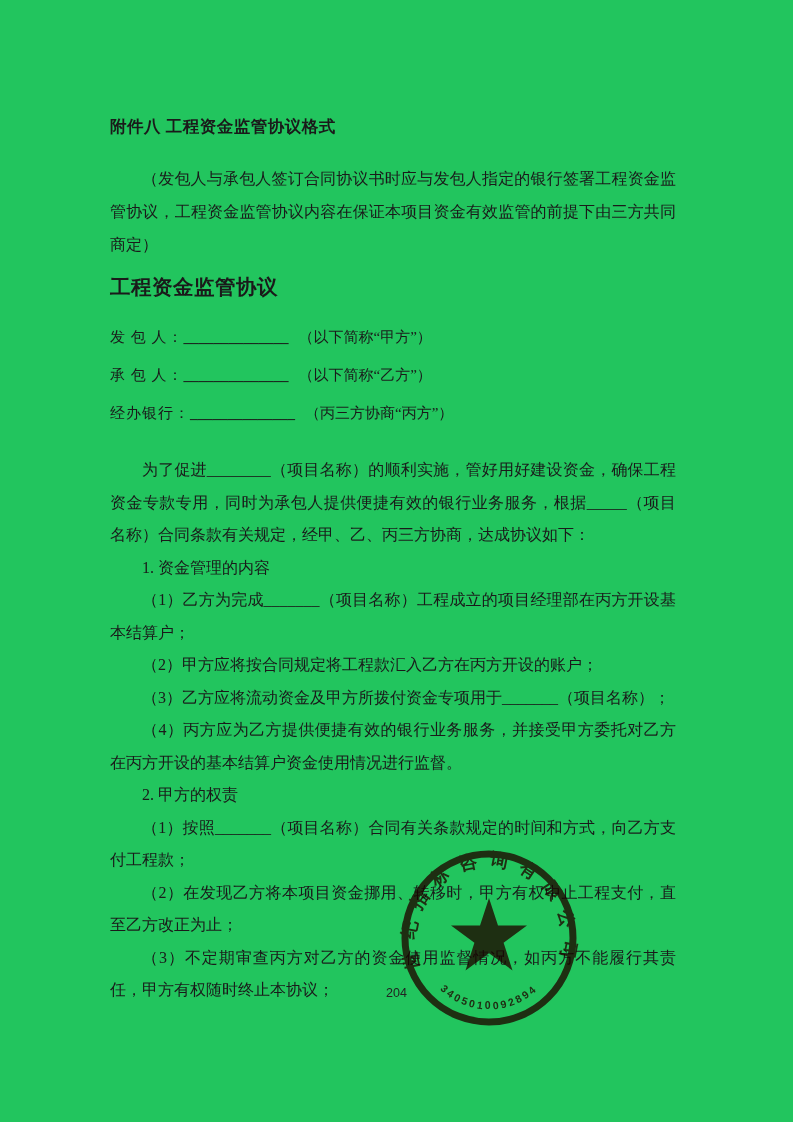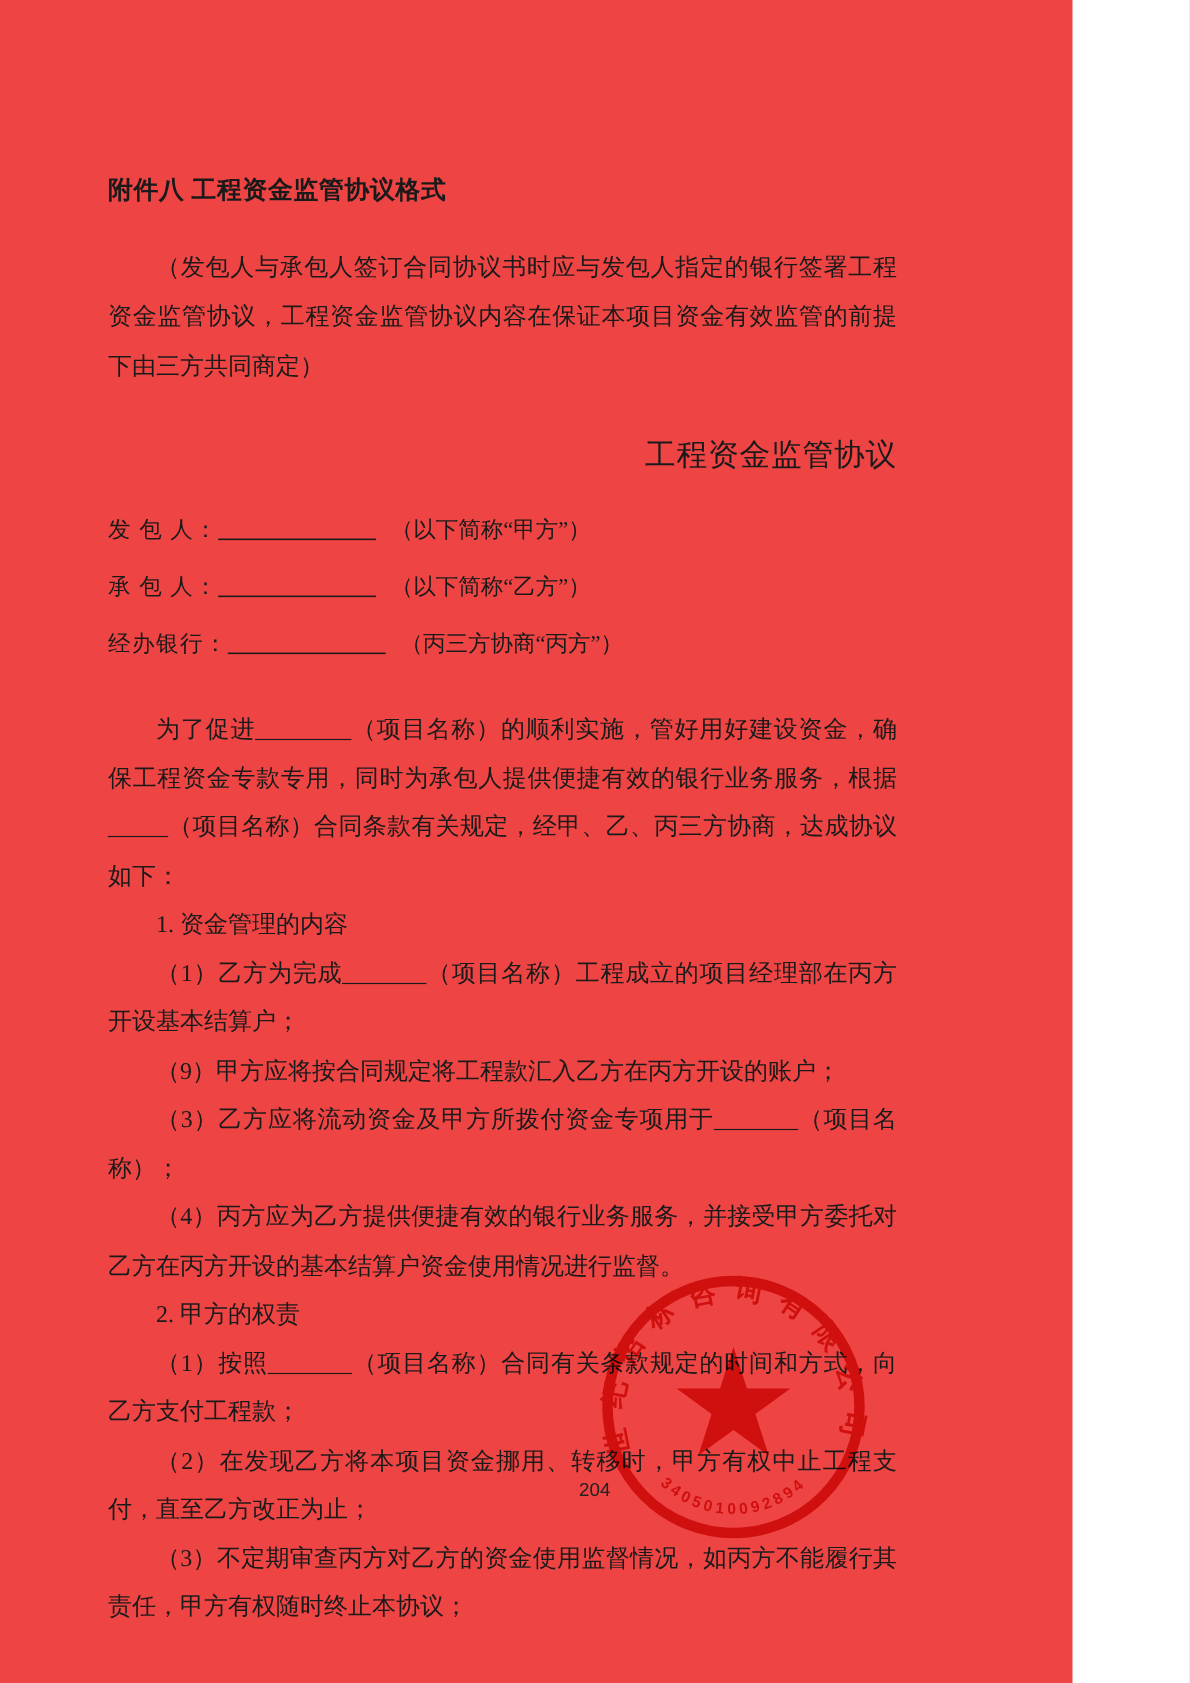--- a/index.html
+++ b/index.html
@@ -4,44 +4,44 @@
 <style>
   * { margin: 0; padding: 0; box-sizing: border-box; }
   html, body { background: #ffffff; }
   body {
     width: 793px;
     font-family: "Liberation Serif", "DejaVu Serif", serif;
     color: #1a1a1a;
   }
   .page {
     position: relative;
-    width: 715px;
+    width: 793px;
     height: 1122px;
-    background: #ef4444;
-    padding: 118px 117px 0 72px;
+    background: #22c55e;
+    padding: 118px 117px 0 110px;
     overflow: hidden;
   }
   .attachment-heading {
     font-size: 16.5px;
     font-weight: bold;
     line-height: 18px;
     letter-spacing: 0.5px;
   }
   .intro-paragraph {
     margin-top: 26px;
     font-size: 16px;
     line-height: 33px;
     text-indent: 2em;
     text-align: justify;
   }
   .doc-title {
-    margin-top: 28px;
+    margin-top: 11px;
     font-size: 20.5px;
-    font-weight: normal;
-    text-align: right;
+    font-weight: bold;
+    text-align: left;
     line-height: 30px;
     letter-spacing: 0.5px;
   }
   .parties {
     margin-top: 16px;
   }
   .party-row {
     font-size: 15px;
     line-height: 38px;
     white-space: nowrap;
@@ -102,21 +102,21 @@
     </div>
     <div class="party-row">
       <span class="party-label">经办银行：</span><span class="party-blank">______________</span><span class="party-suffix">（丙三方协商“丙方”）</span>
     </div>
   </div>
 
   <div class="main-body">
     <p>为了促进________（项目名称）的顺利实施，管好用好建设资金，确保工程资金专款专用，同时为承包人提供便捷有效的银行业务服务，根据_____（项目名称）合同条款有关规定，经甲、乙、丙三方协商，达成协议如下：</p>
     <p>1. 资金管理的内容</p>
     <p>（1）乙方为完成_______（项目名称）工程成立的项目经理部在丙方开设基本结算户；</p>
-    <p>（9）甲方应将按合同规定将工程款汇入乙方在丙方开设的账户；</p>
+    <p>（2）甲方应将按合同规定将工程款汇入乙方在丙方开设的账户；</p>
     <p>（3）乙方应将流动资金及甲方所拨付资金专项用于_______（项目名称）；</p>
     <p>（4）丙方应为乙方提供便捷有效的银行业务服务，并接受甲方委托对乙方在丙方开设的基本结算户资金使用情况进行监督。</p>
     <p>2. 甲方的权责</p>
     <p>（1）按照_______（项目名称）合同有关条款规定的时间和方式，向乙方支付工程款；</p>
     <p>（2）在发现乙方将本项目资金挪用、转移时，甲方有权中止工程支付，直至乙方改正为止；</p>
     <p>（3）不定期审查丙方对乙方的资金使用监督情况，如丙方不能履行其责任，甲方有权随时终止本协议；</p>
   </div>
 
   <svg class="seal" viewBox="0 0 180 184" xmlns="http://www.w3.org/2000/svg">
     <defs>

